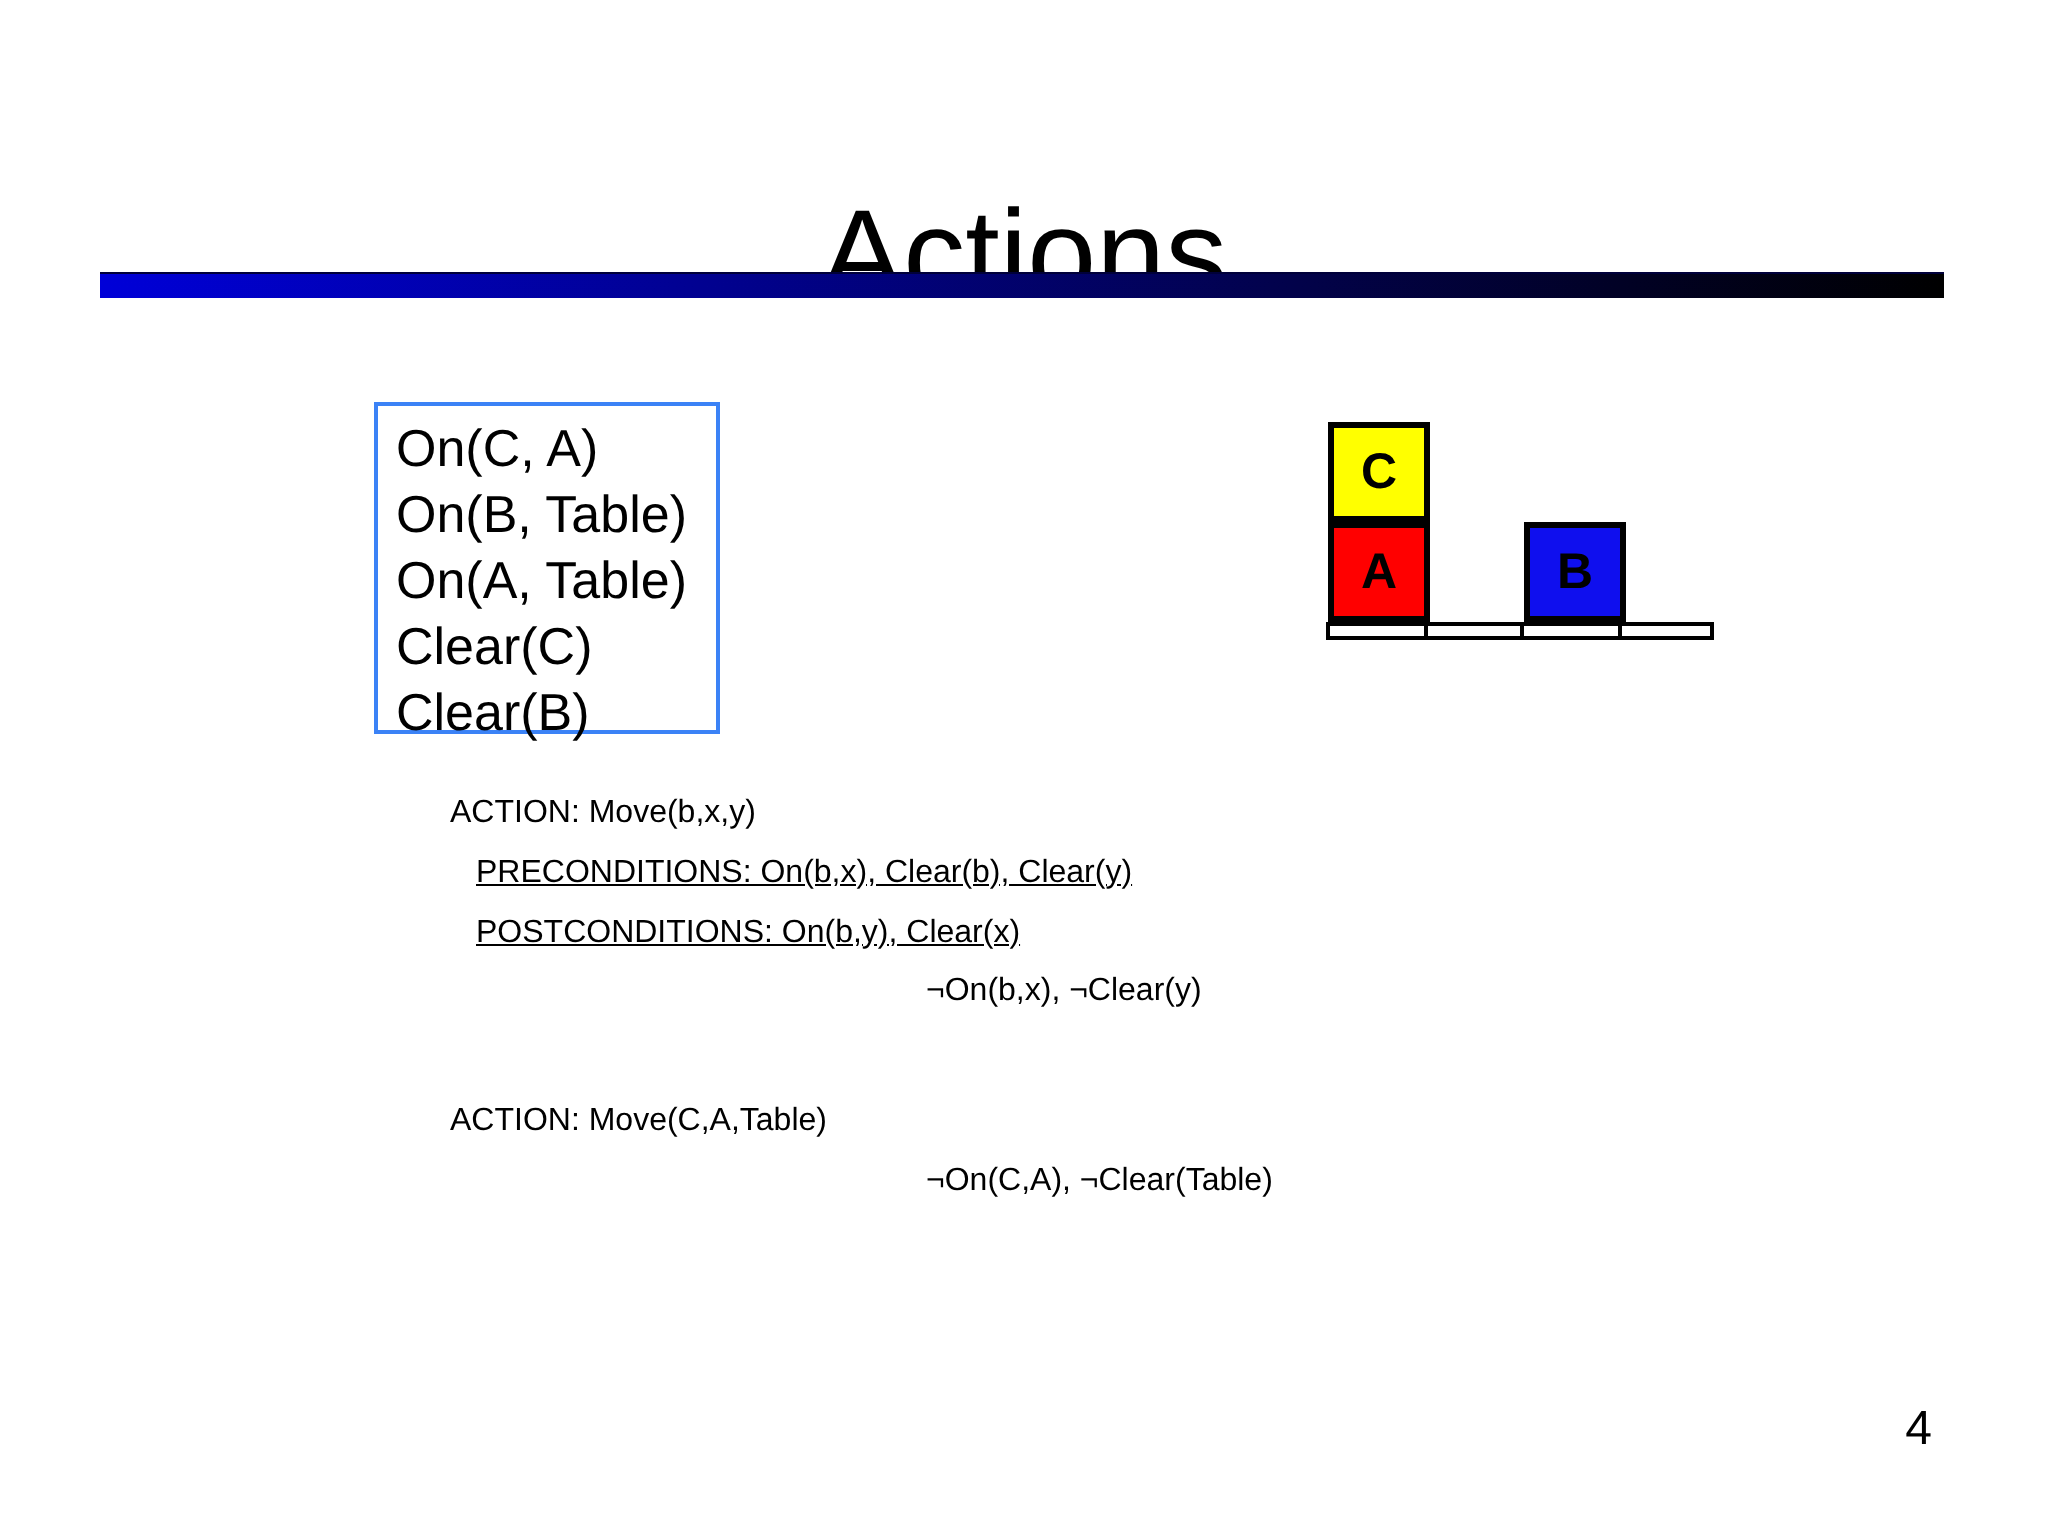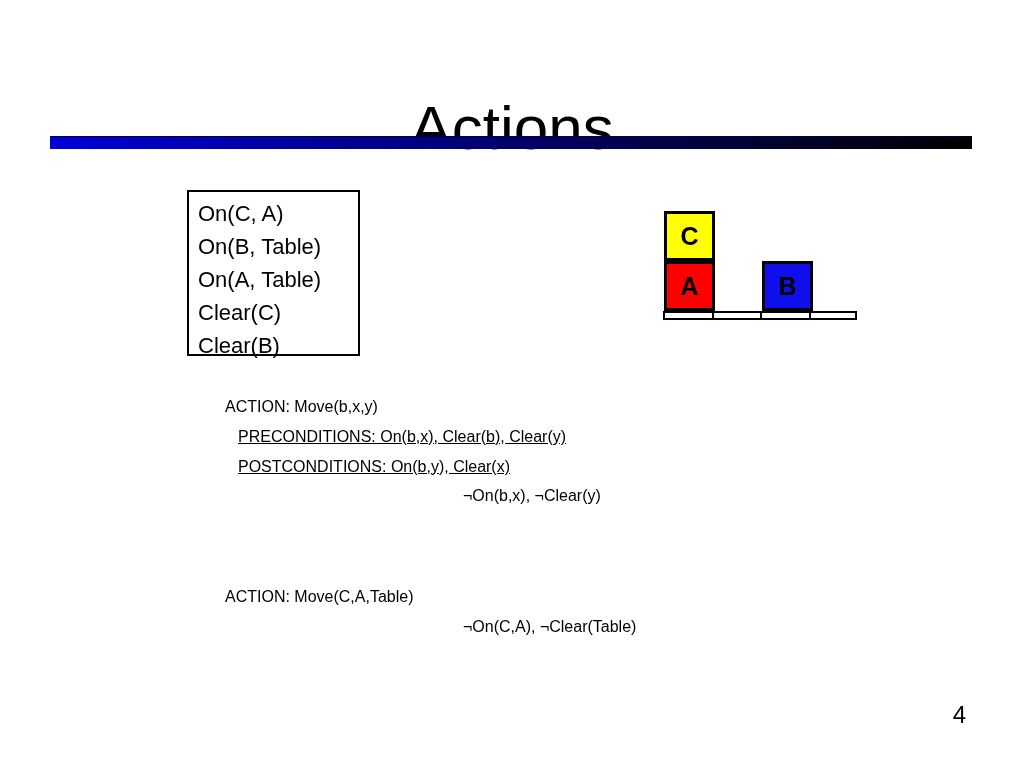--- a/index.html
+++ b/index.html
@@ -39,27 +39,27 @@
     width: 922px;
     height: 12px;
     background: linear-gradient(to right, #0000d8, #02024a 65%, #000000);
     border-top: 1px solid #00003a;
   }
 
   
   .state-box {
     position: absolute;
     left: 187px;
-    top: 190px;
+    top: 201px;
     width: 173px;
     height: 166px;
-    border: 2px solid #000000;
+    border: 2px solid #3b82f6;
     box-sizing: border-box;
     padding: 5px 0 0 9px;
-    font-size: 22px;
+    font-size: 26px;
     line-height: 33px;
     white-space: nowrap;
   }
 
   
   .block {
     position: absolute;
     box-sizing: border-box;
     border: 3px solid #000000;
     width: 51px;
@@ -96,21 +96,21 @@
   
   .action-block {
     position: absolute;
     left: 0;
     width: 1024px;
     font-size: 16px;
     line-height: 29.8px;
     white-space: nowrap;
   }
   .action-1 { top: 392px; }
-  .action-2 { top: 546px; margin-top: 36px; }
+  .action-2 { top: 546px; }
   .ln-action  { margin-left: 225px; }
   .ln-cond    { margin-left: 238px; text-decoration: underline; }
   .ln-neg     { margin-left: 463px; }
 
   
   .page-number {
     position: absolute;
     top: 701px;
     right: 58px;
     font-size: 24px;

